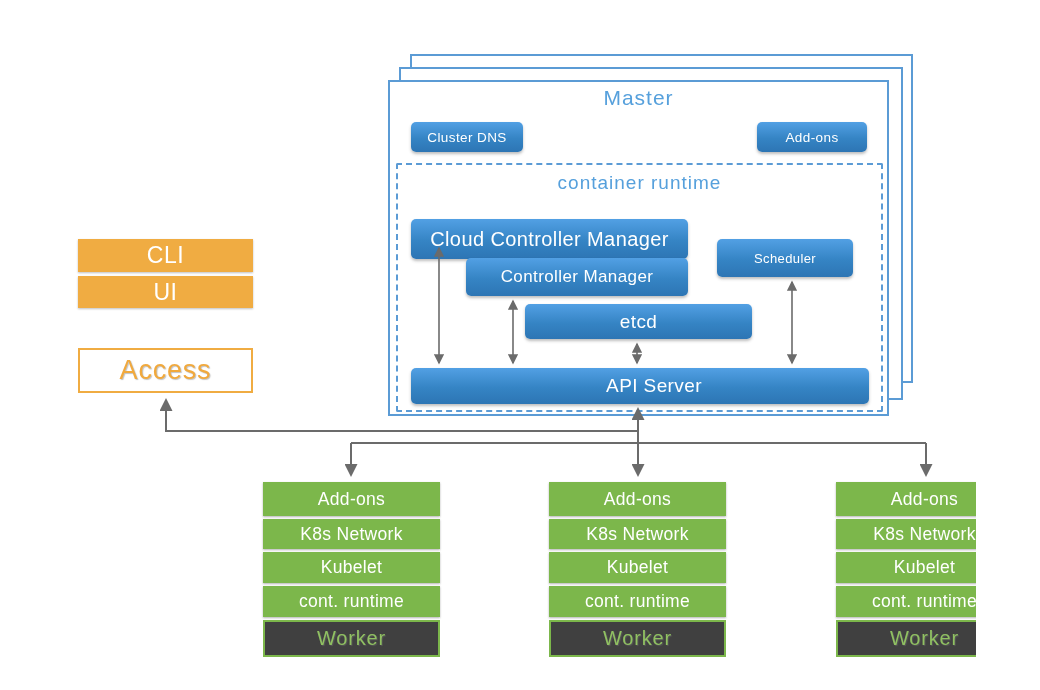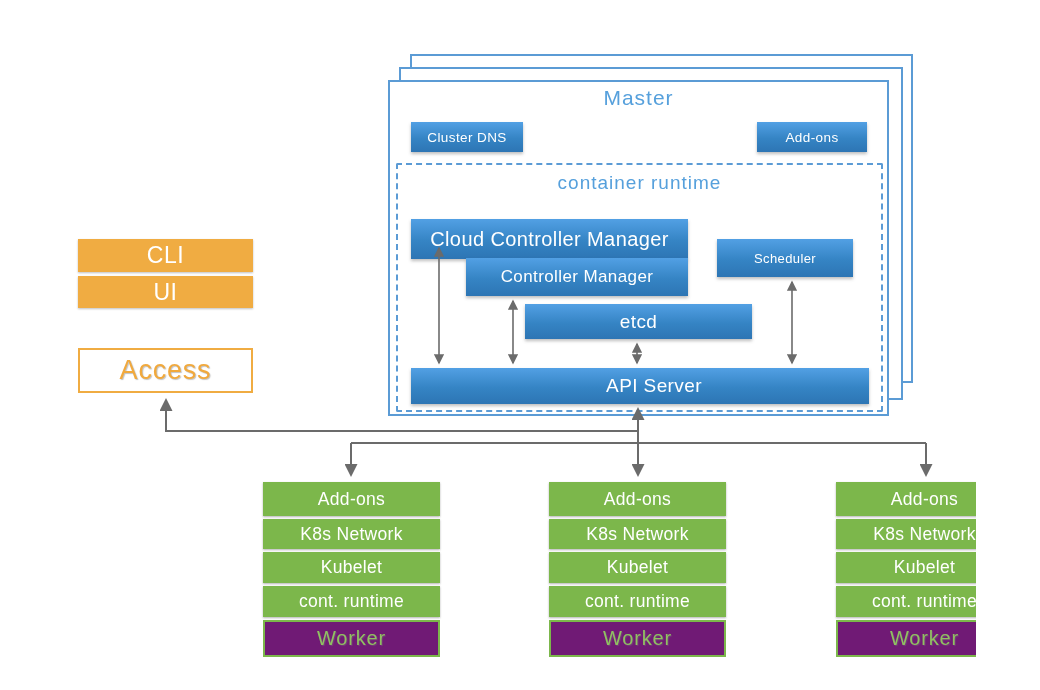--- a/index.html
+++ b/index.html
@@ -15,21 +15,21 @@
   .abs { position: absolute; }
 
   
   .page {
     background: #ffffff;
     border: 2px solid #5B9BD5;
   }
   
   .blue-box {
     background: linear-gradient(180deg, #52A0E4 0%, #3584C4 55%, #2D75B4 100%);
-    border-radius: 0;
+    border-radius: 5px;
     box-shadow: 0 2px 3px rgba(70,70,70,0.35);
     color: #ffffff;
     display: flex; align-items: center; justify-content: center;
     letter-spacing: 0.4px;
     z-index: 5;
   }
   .blue-title {
     color: #56A0DC;
     display: flex; align-items: center; justify-content: center;
     letter-spacing: 1px;
@@ -61,21 +61,21 @@
   
   .green-box {
     background: #7CB74B;
     box-shadow: 0 1px 2px rgba(0,0,0,0.3);
     color: #ffffff;
     display: flex; align-items: center; justify-content: center;
     font-size: 17.5px; letter-spacing: 0.3px;
     z-index: 5;
   }
   .worker-box {
-    background: #701a75;
+    background: #404040;
     border: 2px solid #7CB74B;
     color: #90C162;
     display: flex; align-items: center; justify-content: center;
     font-size: 20px; letter-spacing: 0.8px;
     text-shadow: 1px 1px 1px rgba(130,130,130,0.35);
     z-index: 5;
   }
   svg.connectors { position: absolute; left: 0; top: 0; z-index: 6; pointer-events: none; }
 </style>
 </head>

